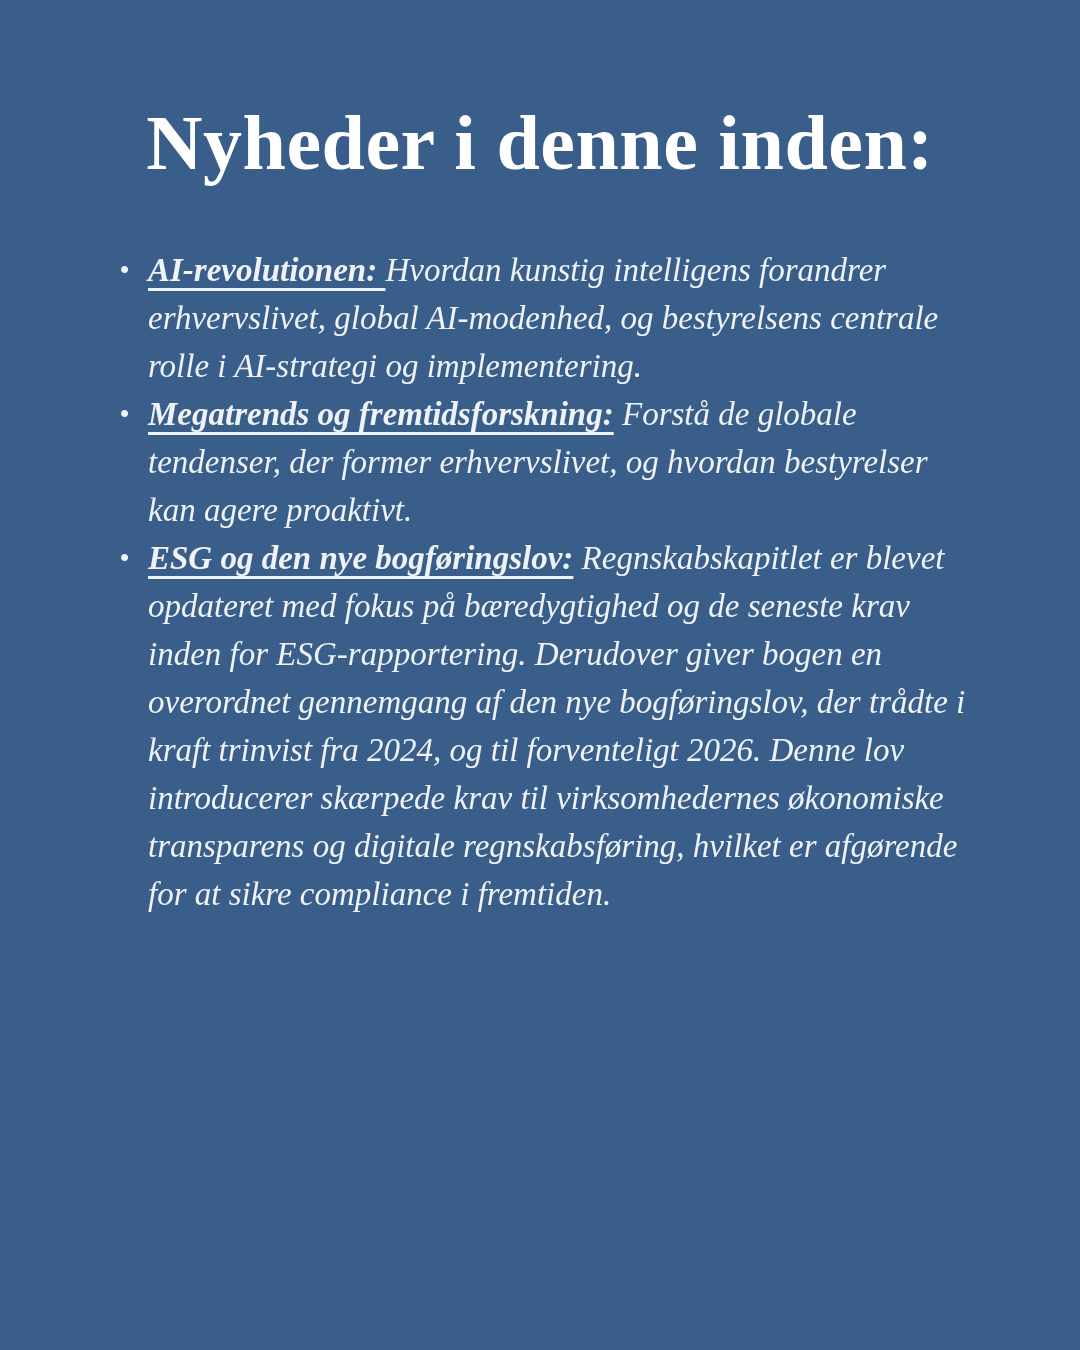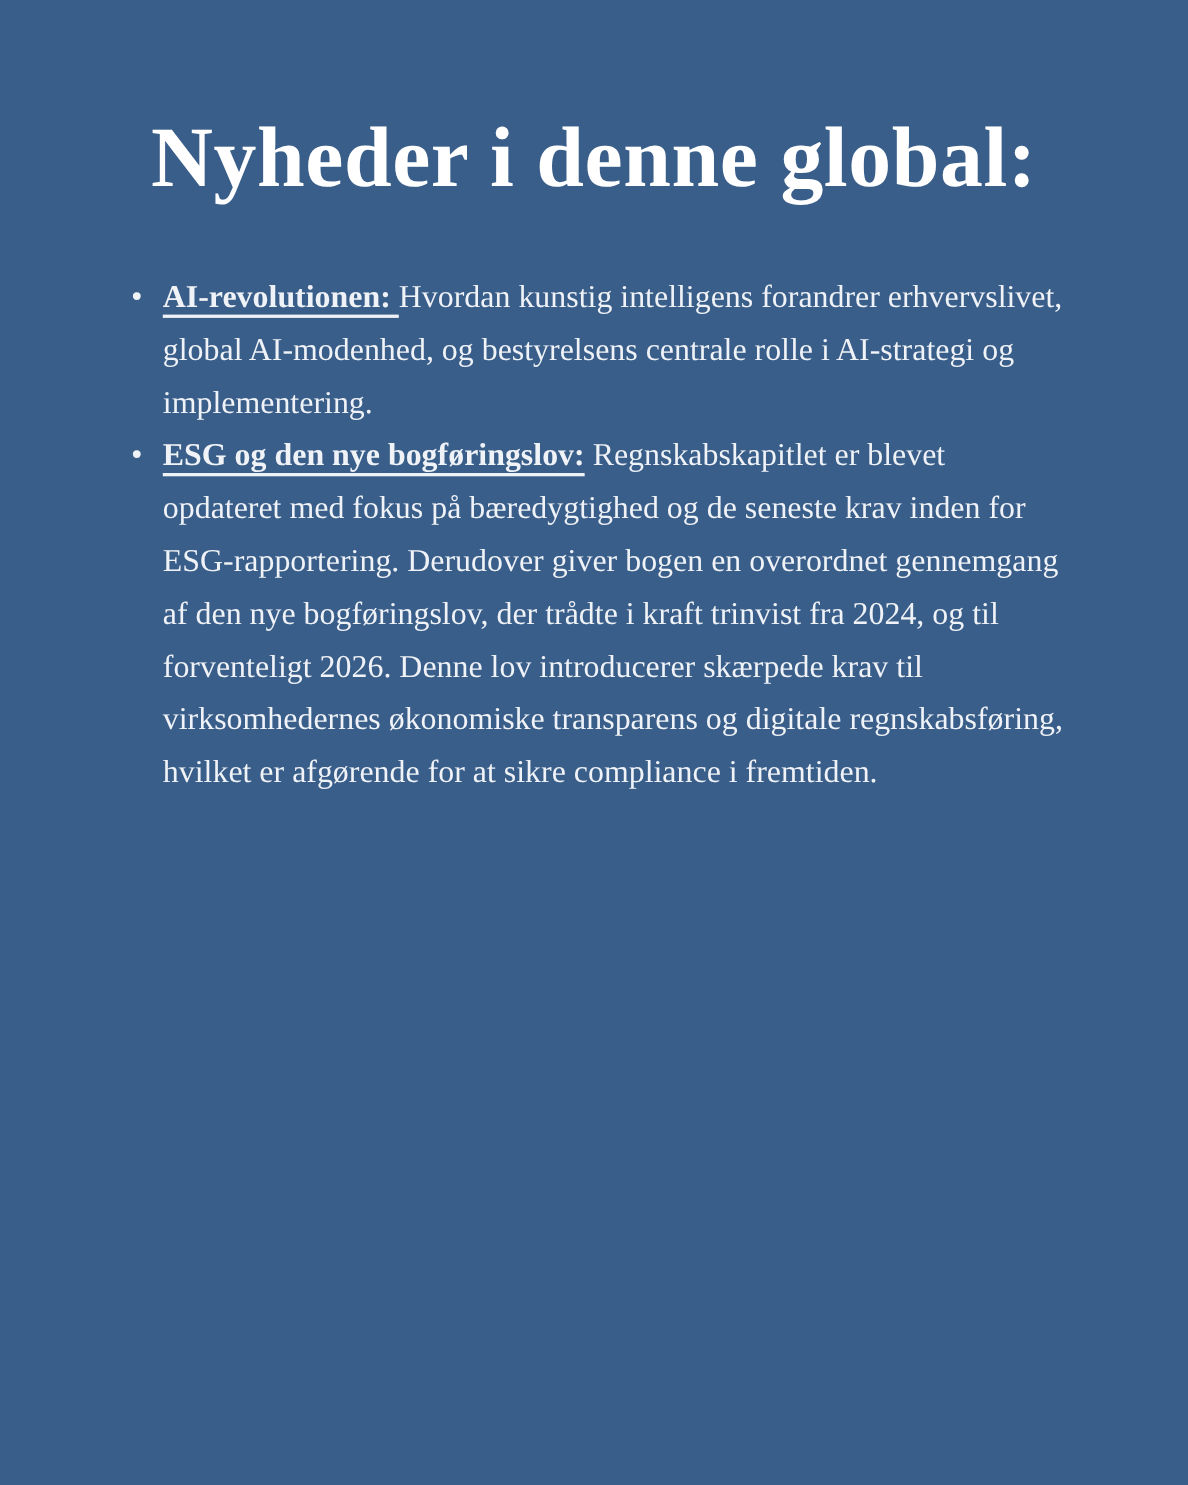--- a/index.html
+++ b/index.html
@@ -32,22 +32,23 @@
     line-height: 1;
     font-weight: bold;
     letter-spacing: 0.5px;
   }
   ul.bullet-list {
     margin: 64px 0 0 148px;
     padding: 0;
     width: 824px;
     list-style: none;
     color: var(--body-color);
-    font-size: 29px;
+    font-size: 33px;
     line-height: 48px;
+    font-style: italic;
   }
   ul.bullet-list li {
     position: relative;
     margin: 0;
     padding: 0;
   }
   ul.bullet-list li::before {
     content: "\2022";
     position: absolute;
     left: -29px;
@@ -60,24 +61,27 @@
     text-decoration: underline;
     text-decoration-thickness: 2.5px;
     text-underline-offset: 7px;
   }
 </style>
 </head>
 <body>
 
 <div class="poster">
 
-  <h1 class="title">Nyheder i denne global:</h1>
+  <h1 class="title">Nyheder i denne inden:</h1>
 
   <ul class="bullet-list">
     <li>
       <span class="lead">AI-revolutionen: </span><span class="rest">Hvordan kunstig intelligens forandrer erhvervslivet, global AI-modenhed, og bestyrelsens centrale rolle i AI-strategi og implementering.</span>
+    </li>
+    <li>
+      <span class="lead">Megatrends og fremtidsforskning:</span><span class="rest"> Forstå de globale tendenser, der former erhvervslivet, og hvordan bestyrelser kan agere proaktivt.</span>
     </li>
     <li>
       <span class="lead">ESG og den nye bogføringslov:</span><span class="rest"> Regnskabskapitlet er blevet opdateret med fokus på bæredygtighed og de seneste krav inden for ESG-rapportering. Derudover giver bogen en overordnet gennemgang af den nye bogføringslov, der trådte i kraft trinvist fra 2024, og til forventeligt 2026. Denne lov introducerer skærpede krav til virksomhedernes økonomiske transparens og digitale regnskabsføring, hvilket er afgørende for at sikre compliance i fremtiden.</span>
     </li>
   </ul>
 
 </div>
 
 </body></html>

